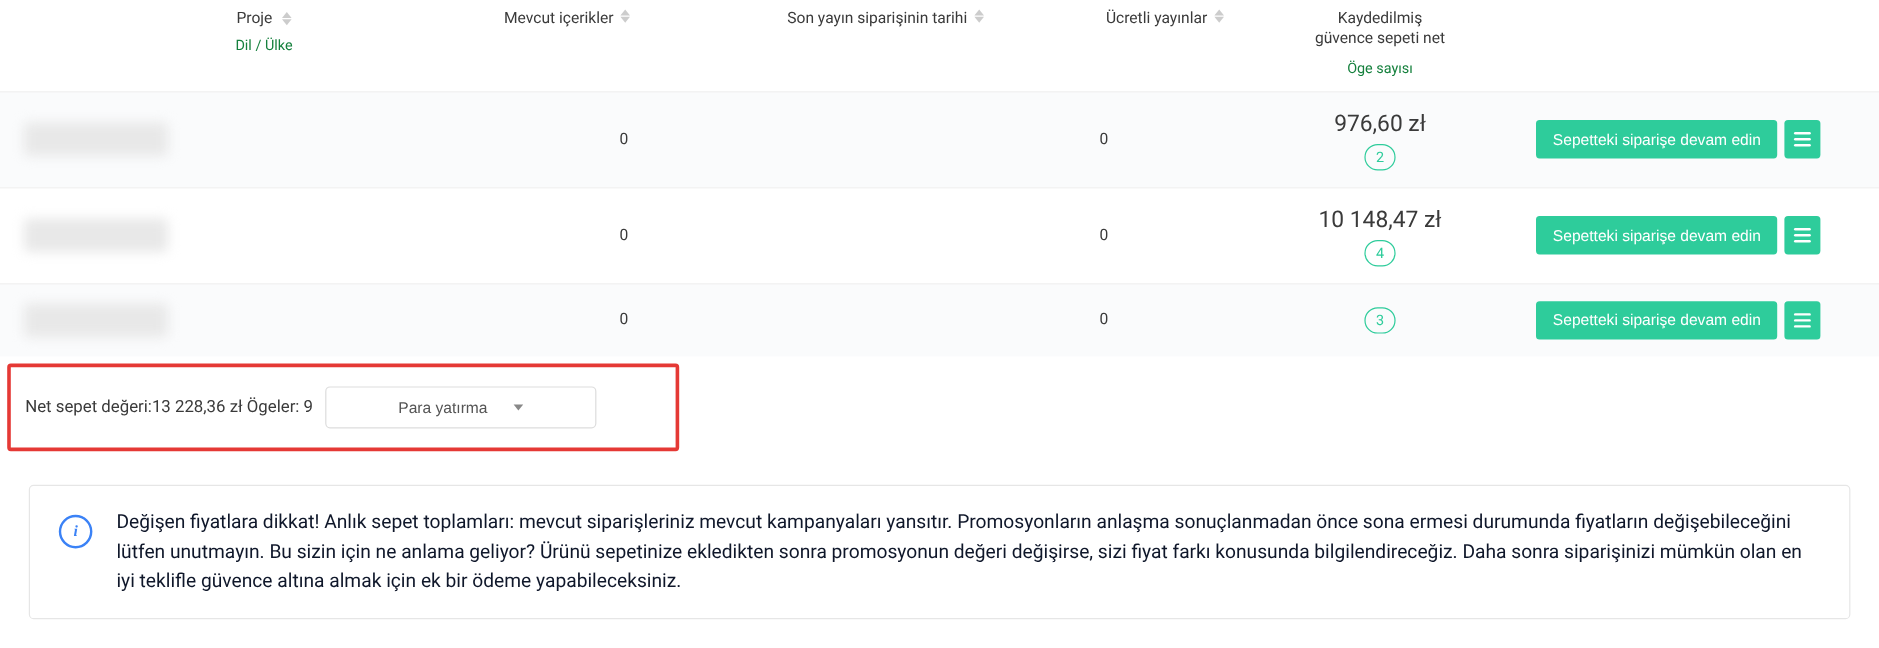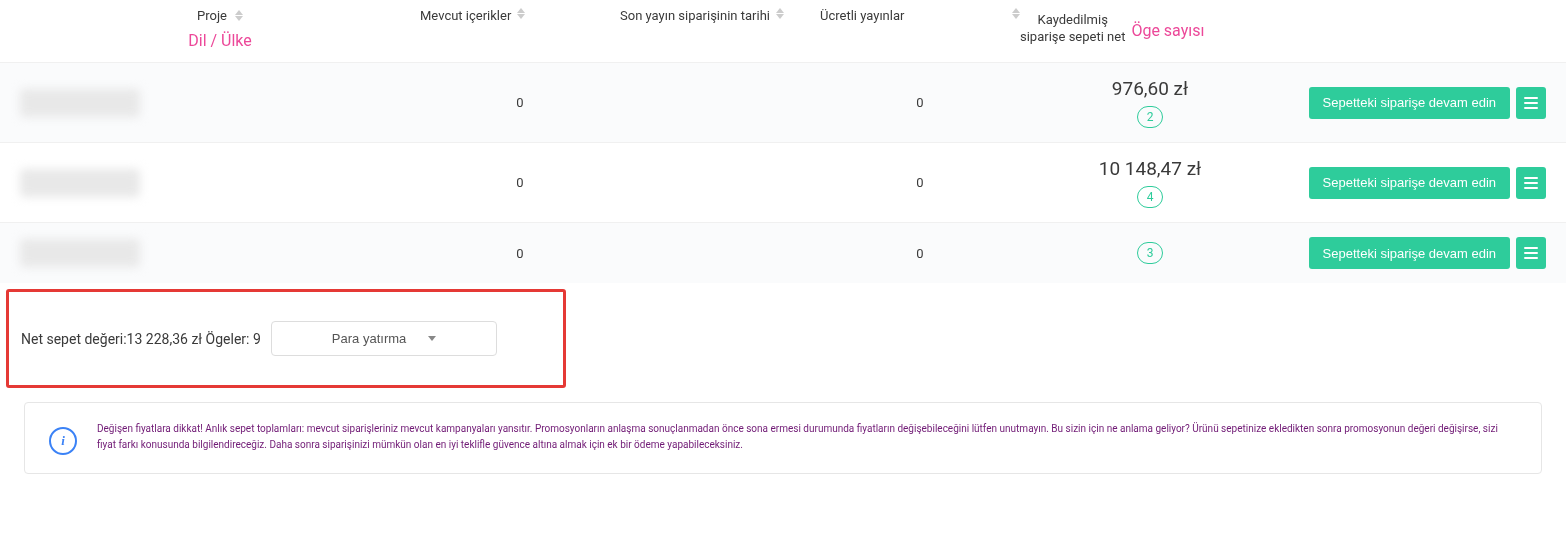--- a/index.html
+++ b/index.html
@@ -3,54 +3,54 @@
 <meta charset="utf-8">
 <style>
 *{box-sizing:border-box;margin:0;padding:0}
 body{font-family:-apple-system,BlinkMacSystemFont,"Segoe UI",Roboto,Arial,sans-serif;font-size:13px;color:#3a3a3a;background:#fff}
 .container{width:1566px}
 .table{width:100%}
 .thead{display:flex;padding:8px 20px 12px;font-size:13px}
 .th{display:flex;align-items:flex-start;gap:6px}
 .th-proje{flex:0 0 400px;flex-direction:column;align-items:center}
 .th-proje .main{display:flex;align-items:center;gap:8px}
-.th-sub{color:#ec4899;font-size:16px;margin-top:2px}
+.th-sub{color:#15803d;font-size:12px;margin-top:2px}
 .th-mevcut{flex:0 0 200px;justify-content:flex-start;text-align:center}
-.th-son{flex:0 0 200px;justify-content:flex-start;text-align:center}
-.th-ucretli{flex:0 0 200px;justify-content:space-between;text-align:center}
-.th-kayd{flex:0 0 260px;justify-content:flex-start;text-align:center;flex-direction:row;align-items:center}
+.th-son{flex:0 0 200px;justify-content:flex-end;text-align:center}
+.th-ucretli{flex:0 0 200px;justify-content:flex-end;text-align:center}
+.th-kayd{flex:0 0 260px;justify-content:center;text-align:center;flex-direction:column;align-items:center}
 .th-actions{flex:1}
 .sort-icon{display:inline-flex;flex-direction:column;line-height:0;color:#ccc;font-size:8px;gap:1px}
 .sort-icon .up{border-left:4px solid transparent;border-right:4px solid transparent;border-bottom:5px solid #ccc}
 .sort-icon .down{border-left:4px solid transparent;border-right:4px solid transparent;border-top:5px solid #ccc}
 .th-label{text-align:center;line-height:1.3}
 .tr{display:flex;align-items:center;padding:14px 20px;border-top:1px solid #f0f0f0}
 .tr:nth-child(odd){background:#fafbfc}
 .tr:nth-child(even){background:#fff}
 .td-proje{flex:0 0 400px}
 .td-mevcut{flex:0 0 200px;text-align:center}
 .td-son{flex:0 0 200px;text-align:center}
 .td-ucretli{flex:0 0 200px;text-align:center}
 .td-kayd{flex:0 0 260px;text-align:center}
-.td-actions{flex:1;display:flex;justify-content:flex-end;gap:6px}
+.td-actions{flex:1;display:flex;gap:6px}
 .blur{filter:blur(5px);color:#bbb;background:#e8e8e8;border-radius:4px;height:28px;width:120px}
 .price{font-size:19px;margin-bottom:6px}
 .badge{display:inline-flex;align-items:center;justify-content:center;min-width:26px;height:22px;border:1.5px solid #2ecc9b;color:#2ecc9b;border-radius:11px;font-size:12px;padding:0 8px}
 .btn-primary{background:#2ecc9b;color:#fff;border:none;padding:8px 14px;font-size:13px;border-radius:3px;cursor:pointer}
 .btn-menu{background:#2ecc9b;color:#fff;border:none;width:30px;height:32px;border-radius:3px;cursor:pointer;display:inline-flex;align-items:center;justify-content:center}
 .btn-menu .bars{display:flex;flex-direction:column;gap:3px}
 .btn-menu .bar{width:14px;height:2px;background:#fff;border-radius:1px}
 .summary-wrap{padding:0 6px}
-.summary{display:flex;align-items:center;gap:10px;padding:29px 12px;border:3px solid #e53935;border-radius:3px;width:560px;margin:6px 0 14px}
+.summary{display:flex;align-items:center;gap:10px;padding:16px 12px;border:3px solid #e53935;border-radius:3px;width:560px;margin:6px 0 28px}
 .summary-text{font-size:14px}
 .btn-deposit{border:1px solid #ddd;background:#fff;padding:9px 60px;border-radius:4px;cursor:pointer;display:inline-flex;align-items:center;gap:22px;font-size:13px;color:#555}
 .chev{border-left:4px solid transparent;border-right:4px solid transparent;border-top:5px solid #888}
 .alert{margin:0 24px 20px;border:1px solid #e6e6e6;border-radius:4px;padding:18px 24px;display:flex;gap:20px;align-items:flex-start;background:#fff}
 .info-icon{flex:0 0 28px;width:28px;height:28px;border:2px solid #3b82f6;border-radius:50%;display:flex;align-items:center;justify-content:center;color:#3b82f6;font-weight:600;font-family:Georgia,serif;font-style:italic;margin-top:6px}
-.alert-text{font-size:10px;line-height:1.55;color:#701a75}
+.alert-text{font-size:16px;line-height:1.55;color:#0f172a}
 </style>
 </head>
 <body>
 
 <div class="container">
   <div class="table">
     <div class="thead">
       <div class="th th-proje">
         <div class="main">
           <span>Proje</span>
@@ -78,21 +78,21 @@
       <div class="th th-ucretli">
         <span class="th-label">Ücretli yayınlar</span>
         <span class="sort-icon">
             <span class="up"></span>
             <span class="down"></span>
           </span>
       </div>
       <div class="th th-kayd">
         <div class="th-label">
           <div>Kaydedilmiş</div>
-          <div>siparişe sepeti net</div>
+          <div>güvence sepeti net</div>
         </div>
         <span class="th-sub">Öge sayısı</span>
       </div>
       <div class="th th-actions"></div>
     </div>
 
     <div class="tbody">
       <div class="tr">
         <div class="td-proje">
             <div class="blur"></div>

